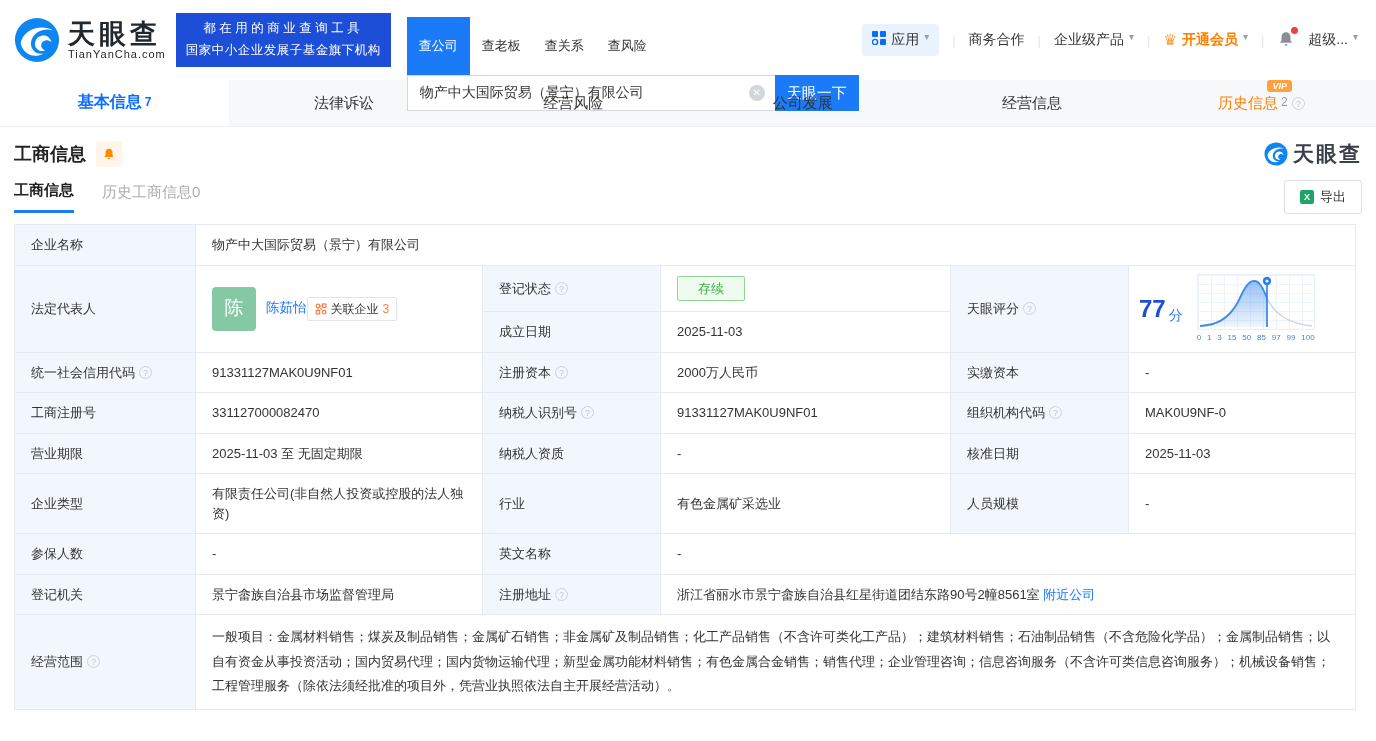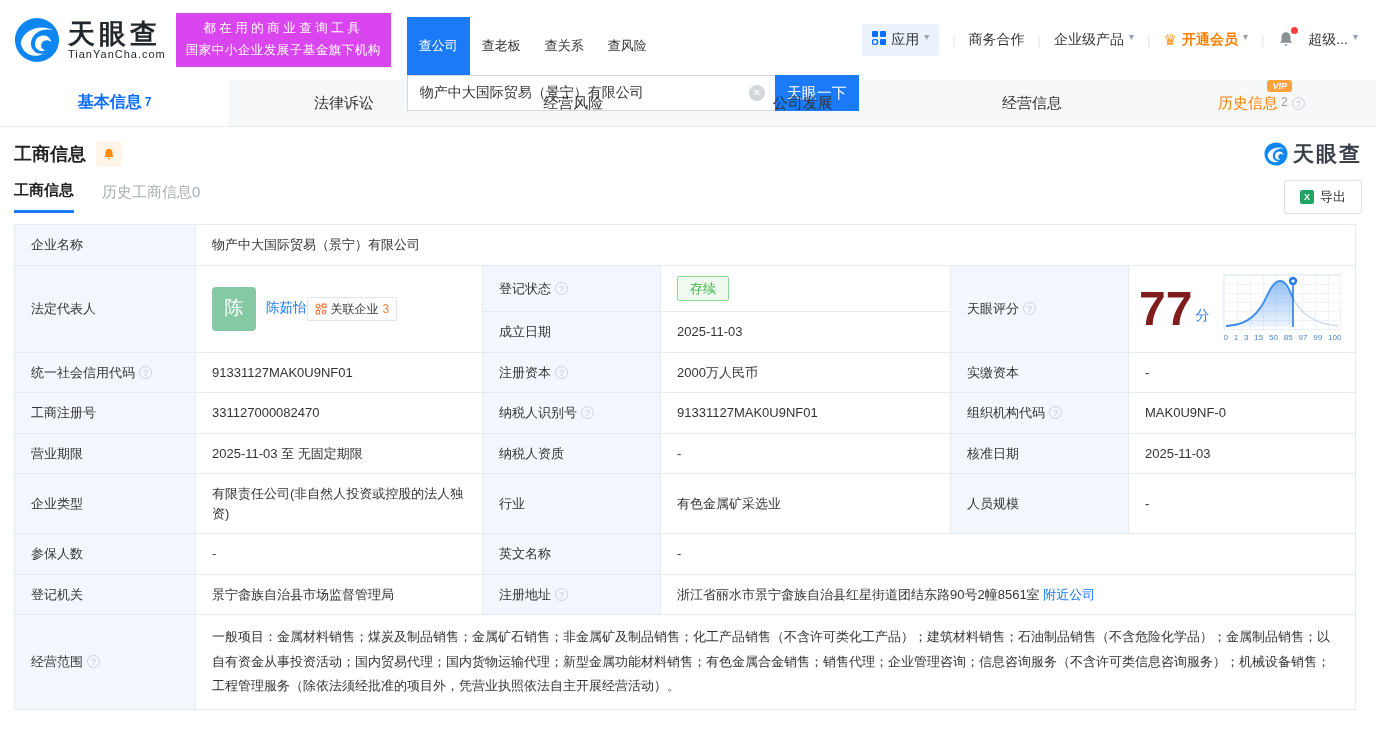--- a/index.html
+++ b/index.html
@@ -5,21 +5,21 @@
   * { margin:0; padding:0; box-sizing:border-box; }
   html,body { width:1376px; height:741px; overflow:hidden; background:#fff;
     font-family:"Liberation Sans","DejaVu Sans",sans-serif; color:#333; }
 
   
   .topbar { height:80px; display:flex; align-items:center; padding:0 18px 0 14px; background:#fff; }
   .logo { display:flex; align-items:center; gap:8px; cursor:pointer; }
   .logo-swirl { width:46px; height:46px; flex:0 0 auto; }
   .logo-txt .brand { font-size:27px; font-weight:bold; color:#23272e; letter-spacing:4px; line-height:1.05; }
   .logo-txt .domain { font-size:11px; color:#23272e; letter-spacing:1px; }
-  .slogan { margin-left:10px; background:#d946ef; color:#fff; padding:5px 10px; font-size:12.5px; line-height:1.75; text-align:center; }
+  .slogan { margin-left:10px; background:#1d4ed8; color:#fff; padding:5px 10px; font-size:12.5px; line-height:1.75; text-align:center; }
   .slogan .l1 { letter-spacing:3.5px; }
   .slogan .l2 { letter-spacing:0.5px; }
 
   .searchbox { margin-left:16px; width:452px; }
   .search-tabs { display:flex; font-size:13px; }
   .search-tab { padding:20px 12px; cursor:pointer; color:#333;margin-top:48px; }
   .search-tab.active { background:#1a7af8; color:#fff; }
   .search-row { display:flex; }
   .search-input-wrap { position:relative; flex:1; }
   .search-input { width:100%; height:36px; border:1px solid #d4d7dc; border-right:none; padding:0 34px 0 12px; font-size:14px; color:#333; outline:none; font-family:inherit; }
@@ -66,24 +66,24 @@
   table.info { width:1341px; margin-top:10px; border-collapse:collapse; table-layout:fixed; font-size:13px; }
   .info td { border:1px solid #e6ebf2; padding:10px 16px; line-height:1.5; vertical-align:middle; color:#333; word-break:break-all; }
   .info td.lbl { background:#f1f7fc; }
   .dash { color:#333; }
   a.lnk { color:#1a7af8; text-decoration:none; cursor:pointer; }
   .rep-cell { display:flex; align-items:center; }
   .avatar { width:44px; height:44px; border-radius:4px; background:#85c9a4; color:#fff; font-size:19px; display:flex; align-items:center; justify-content:center; margin-right:10px; flex:0 0 auto; cursor:pointer; }
   .rep-name { color:#1a7af8; font-size:13.5px; margin-right:0; cursor:pointer; }
   .rel-badge { display:inline-flex; align-items:center; gap:4px; border:1px solid #e2e5e9; border-radius:2px; padding:2px 7px; font-size:12px; cursor:pointer; }
   .rel-badge .cnt { color:#ff7d41; }
-  .status-badge { display:inline-block; border:1px solid #8fd794; background:#f0fbf0; color:#3eb14c; border-radius:2px; padding:2px 12px; font-size:13px; }
+  .status-badge { display:inline-block; border:1px solid #8fd794; background:#f0fbf0; color:#3eb14c; border-radius:2px; padding:2px 20px; font-size:13px; }
 
   .score-cell { display:flex; align-items:center; }
-  .score-num { font-size:48px; font-weight:bold; color:#7f1d1d; line-height:1; }
+  .score-num { font-size:24px; font-weight:bold; color:#1d4ed8; line-height:1; }
   .score-unit { font-size:14px; color:#2b7ce9; margin:14px 0 0 3px; }
   .score-chart { margin-left:14px; }
   .plot { width:118px; height:56px; border:1px solid #e9f0f8;
     background-image:linear-gradient(#edf3fa 1px, transparent 1px),linear-gradient(90deg,#edf3fa 1px, transparent 1px);
     background-size:13px 9px; }
   .axis { width:118px; display:flex; justify-content:space-between; font-size:8px; color:#4a86c8; margin-top:2px; }
 </style>
 </head>
 <body>
 

